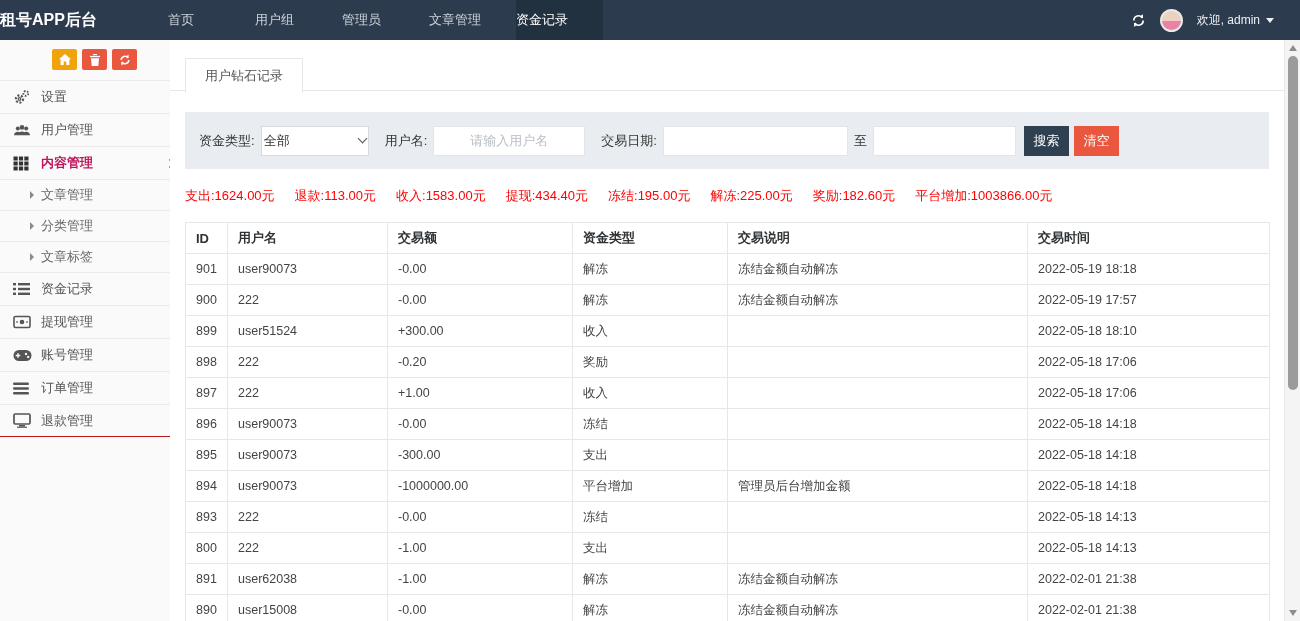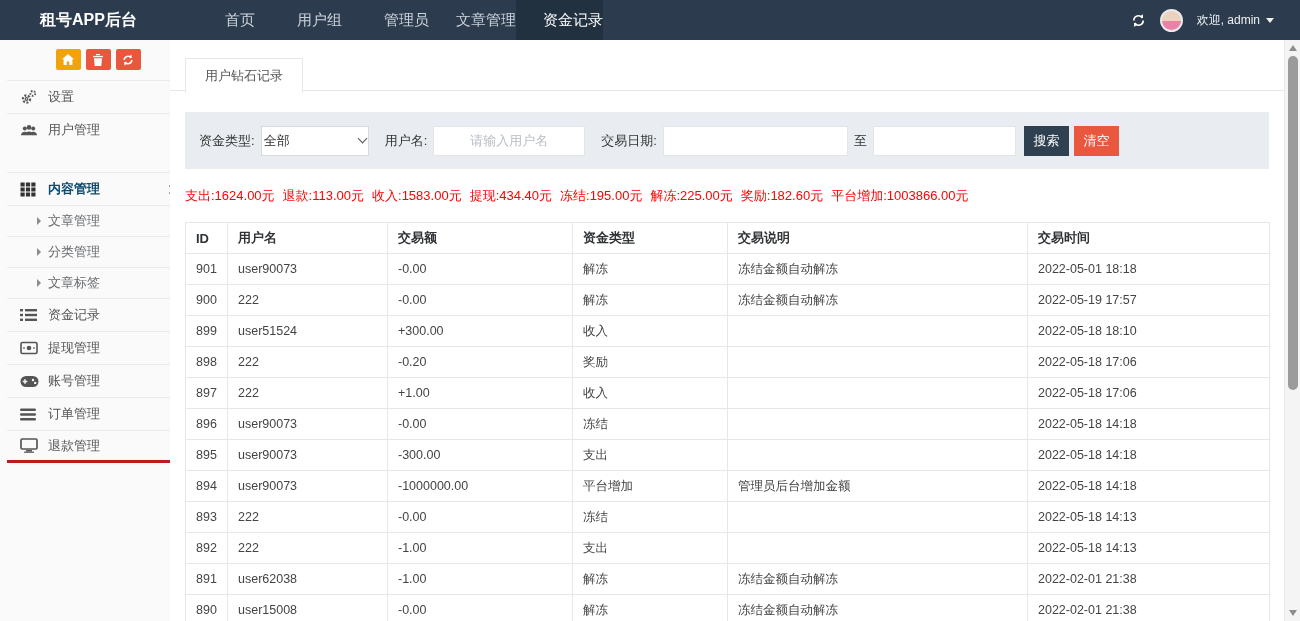--- a/index.html
+++ b/index.html
@@ -1,43 +1,43 @@
 <!DOCTYPE html>
 <html><head>
 <meta charset="utf-8">
 <style>
   * { margin:0; padding:0; box-sizing:border-box; }
   html,body { width:1300px; height:621px; overflow:hidden; }
   body { font-family:"Liberation Sans","DejaVu Sans",sans-serif; background:#fff; position:relative; font-size:13px; }
 
   
   .topbar { position:absolute; top:0; left:0; width:1300px; height:40px; background:#2c3b4d; display:flex; align-items:stretch; z-index:10; }
-  .brand { width:168px; line-height:40px; padding-left:40px; color:#fff; font-weight:bold; font-size:16px; white-space:nowrap; }
+  .brand { width:168px; line-height:40px; color:#fff; font-weight:bold; font-size:16px; white-space:nowrap; }
   .topnav { display:flex; }
-  .topnav-item { width:87px; text-align:right; line-height:40px; color:#ccd3da; font-size:15px; cursor:pointer; }
+  .topnav-item { width:87px; text-align:left; line-height:40px; color:#ccd3da; font-size:13px; cursor:pointer; }
   .topnav-item.active { background:#223140; color:#fff; }
   .topbar-right { margin-left:auto; display:flex; align-items:center; gap:14px; padding-right:26px; }
   .refresh-btn { display:flex; align-items:center; cursor:pointer; }
   .avatar { width:23px; height:23px; border-radius:50%; border:2px solid #e9e9e9; background:linear-gradient(180deg,#ecd2bf 0%,#ecd2bf 54%,#ea81a6 54%); }
   .welcome { color:#eef1f4; font-size:12px; display:flex; align-items:center; gap:6px; cursor:pointer; }
   .caret-down { width:0; height:0; border-left:4px solid transparent; border-right:4px solid transparent; border-top:5px solid #eef1f4; }
 
   
-  .sidebar { position:absolute; top:40px; left:0; width:190px; height:581px; background:#fafafa; border-right:1px solid #dcdcdc;padding-left:7px; }
+  .sidebar { position:absolute; top:40px; left:0; width:190px; height:581px; background:#fafafa; border-right:1px solid #dcdcdc; }
   .quick-btns { display:flex; justify-content:center; gap:5px; padding:9px 0 10px 0; }
   .quick-btn { width:25px; height:21px; border-radius:2px; border:none; display:flex; align-items:center; justify-content:center; cursor:pointer; }
   .qb-orange { background:#f0a30a; }
   .qb-red { background:#e9573f; }
   .menu { list-style:none; }
   .menu-item { height:33px; display:flex; align-items:center; padding:0 13px 0 13px; border-top:1px solid #ebebeb; color:#555; font-size:13px; cursor:pointer; background:#fafafa; }
-  .menu-item:last-child { border-bottom:3px solid #b91c1c; }
+  .menu-item:last-child { border-bottom:1px solid #b91c1c; }
   .mi-icon { width:20px; margin-right:8px; display:flex; align-items:center; }
   .mi-label { flex:1; }
   .chev { width:7px; height:7px; border-top:1px solid #9a9a9a; border-right:1px solid #9a9a9a; transform:rotate(45deg); margin-right:2px; }
-  .menu-item.active { color:#0c4a6e; font-weight:bold;margin-top:26px; }
+  .menu-item.active { color:#be185d; font-weight:bold; }
   .menu-item.active .chev { border-width:2px; border-color:#333; }
   .menu-item.sub { height:31px; padding-left:30px; color:#676a6c; font-weight:normal; }
   .tri { width:0; height:0; border-left:4px solid #8a8a8a; border-top:4px solid transparent; border-bottom:4px solid transparent; margin-right:7px; }
 
   
   .scrollbar { position:absolute; top:40px; right:0; width:16px; height:581px; background:#f4f4f4; border-left:1px solid #eaeaea; z-index:9; }
   .sb-arrow-up, .sb-arrow-down { position:absolute; left:4px; width:0; height:0; border-left:4px solid transparent; border-right:4px solid transparent; cursor:pointer; }
   .sb-arrow-up { top:5px; border-bottom:6px solid #8d8d8d; }
   .sb-arrow-down { bottom:5px; border-top:6px solid #8d8d8d; }
   .sb-thumb { position:absolute; left:3px; top:16px; width:10px; height:334px; background:#9b9b9b; border-radius:6px; cursor:pointer; }
@@ -55,21 +55,21 @@
   .f-input { height:30px; border:1px solid #e2e6e9; background:#fff; padding:0 9px; font-size:13px; color:#333; font-family:inherit; outline:none;text-align:center; }
   .f-input::placeholder { color:#b9bec3; }
   .inp-user { width:152px; margin-right:16px; }
   .inp-date1 { width:185px; }
   .sep { margin:0 6px; color:#333; }
   .inp-date2 { width:143px; margin-right:8px; }
   .btn { height:30px; width:45px; border:none; color:#fff; font-size:13px; cursor:pointer; font-family:Liberation Sans, sans-serif; }
   .btn-search { background:#2f4050; }
   .btn-clear { background:#e9573f; margin-left:5px; }
 
-  .summary { margin:18px 0 17px 0; display:flex; gap:8px; color:#f00; font-size:13px; white-space:nowrap; }
+  .summary { margin:18px 0 17px 0; display:flex; gap:20px; color:#f00; font-size:13px; white-space:nowrap; }
 
   table.records { width:100%; border-collapse:collapse; table-layout:fixed; }
   table.records th, table.records td { border:1px solid #e7e7e7; padding:0 10px; height:31px; text-align:left; font-weight:normal; color:#444; font-size:12.5px; overflow:hidden; white-space:nowrap; }
   table.records th { font-weight:bold; color:#2f3336; font-size:13px; }
 </style>
 </head>
 <body>
 
 <header class="topbar">
   <div class="brand">租号APP后台</div>
@@ -290,21 +290,21 @@
             <th>交易时间</th>
           </tr>
         </thead>
         <tbody>
           <tr>
             <td>901</td>
             <td>user90073</td>
             <td>-0.00</td>
             <td>解冻</td>
             <td>冻结金额自动解冻</td>
-            <td>2022-05-01 18:18</td>
+            <td>2022-05-19 18:18</td>
           </tr>
           <tr>
             <td>900</td>
             <td>222</td>
             <td>-0.00</td>
             <td>解冻</td>
             <td>冻结金额自动解冻</td>
             <td>2022-05-19 17:57</td>
           </tr>
           <tr>
@@ -357,21 +357,21 @@
           </tr>
           <tr>
             <td>893</td>
             <td>222</td>
             <td>-0.00</td>
             <td>冻结</td>
             <td></td>
             <td>2022-05-18 14:13</td>
           </tr>
           <tr>
-            <td>892</td>
+            <td>800</td>
             <td>222</td>
             <td>-1.00</td>
             <td>支出</td>
             <td></td>
             <td>2022-05-18 14:13</td>
           </tr>
           <tr>
             <td>891</td>
             <td>user62038</td>
             <td>-1.00</td>

